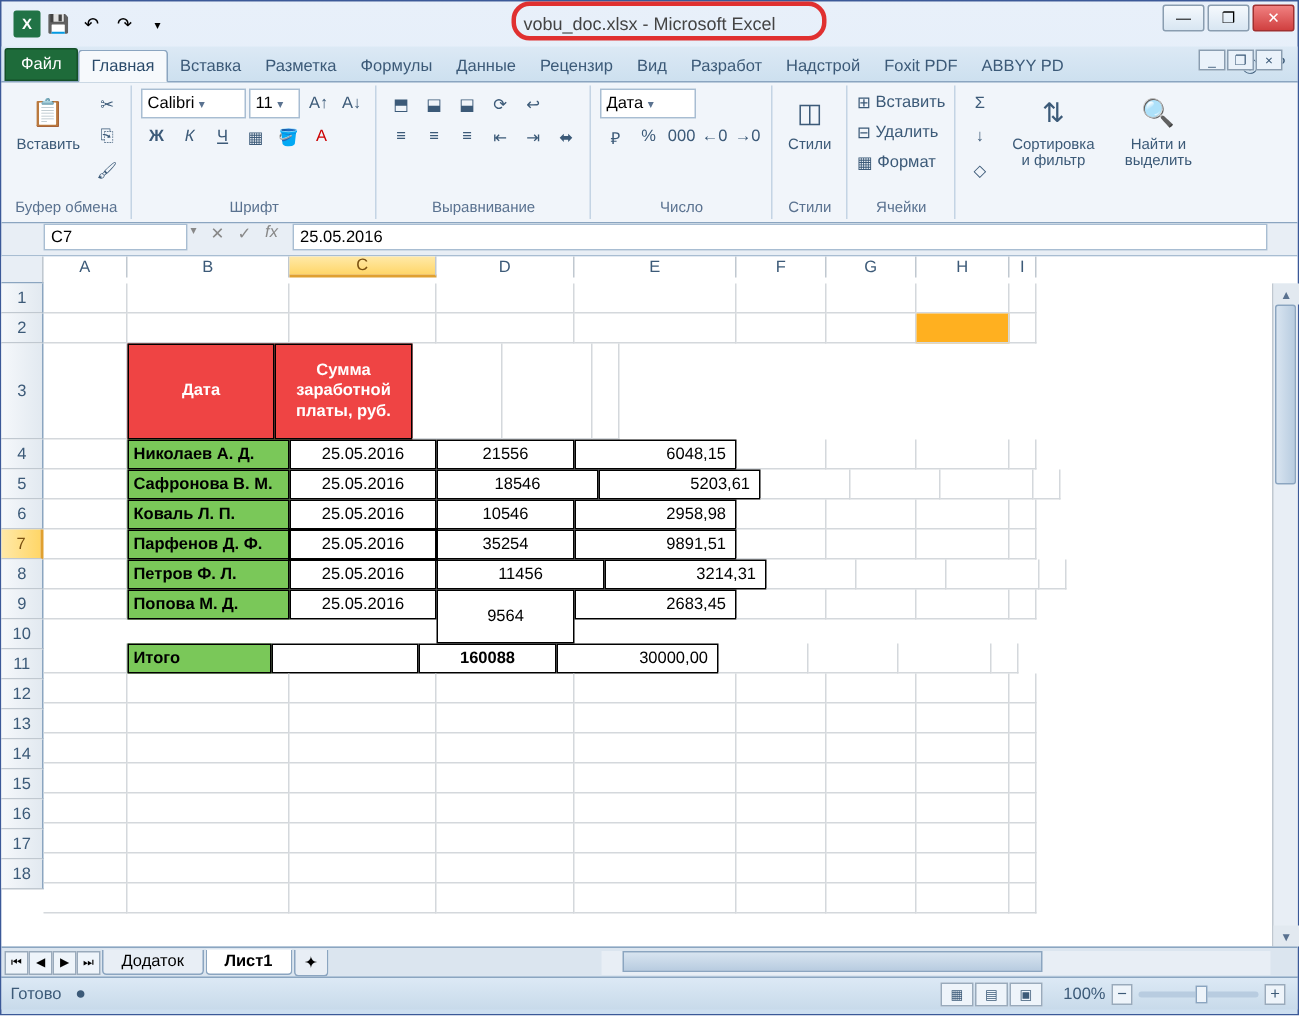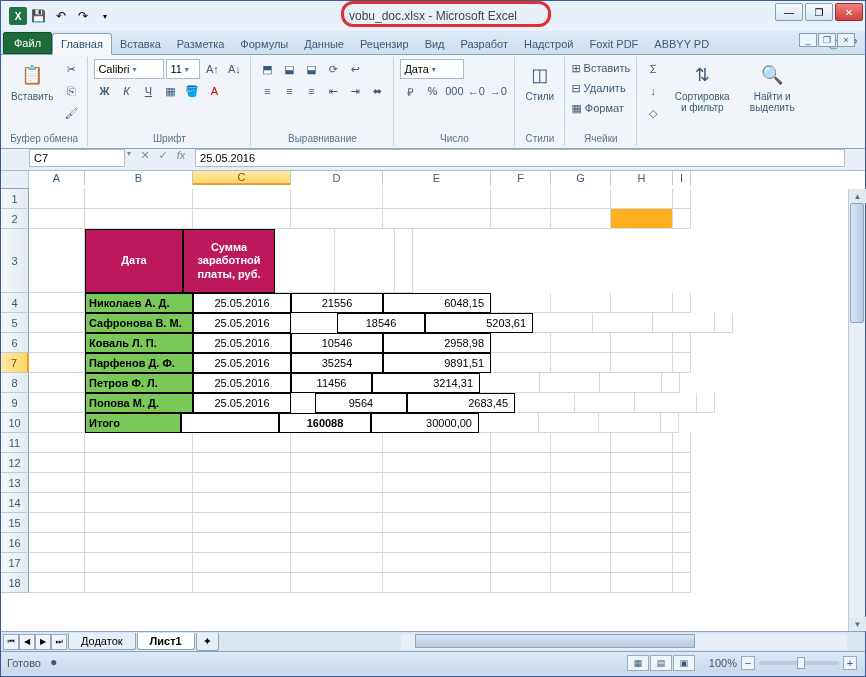--- a/index.html
+++ b/index.html
@@ -48,21 +48,21 @@
 .sheet-area { position: relative; height: 460px; background: #fff; display: flex; }
 .corner { width: 28px; height: 18px; border-right: 1px solid #c0c8d0; border-bottom: 1px solid #8ba5c0; background: #e8eef5; }
 .col-h { border-right: 1px solid #c0c8d0; font-size: 11px; color: #3c5a78; display: flex; align-items: center; justify-content: center; cursor:pointer; }
 .col-h.sel { background: linear-gradient(#ffe9a8,#ffd668); border-bottom:2px solid #e0a030; color:#7a5010; }
 .row-h { width: 28px; border-right: 1px solid #8ba5c0; border-bottom: 1px solid #c0c8d0; font-size: 11px; color:#3c5a78; display:flex;align-items:center;justify-content:center; background: linear-gradient(90deg,#f5f8fb,#e2e9f0); cursor:pointer; }
 .row-h.sel { background: linear-gradient(90deg,#ffe9a8,#ffd668); border-right:2px solid #e0a030; color:#7a5010; }
 .grid-body { position: absolute; left: 28px; top: 18px; }
 .cell-row { display: flex; }
 .cell { border-right: 1px solid #d4d8dc; border-bottom: 1px solid #d4d8dc; height: 20px; font-size: 11px; display:flex; align-items:center; padding: 0 3px; overflow:hidden; }
 .row-tall { height: 64px; }
-.tbl-head { background: #be185d; color: #fff; font-weight: bold; justify-content:center; border: 1px solid #000 !important; text-align:center; line-height:1.2; }
+.tbl-head { background: #ef4444; color: #fff; font-weight: bold; justify-content:center; border: 1px solid #000 !important; text-align:center; line-height:1.2; }
 .tbl-name { background: #7ac859; font-weight: bold; border: 1px solid #000 !important; }
 .tbl-cell { border: 1px solid #000 !important; justify-content:center; }
 .tbl-right { border: 1px solid #000 !important; justify-content:flex-end; padding-right:6px; }
 .orange-cell { background: #ffb020; justify-content:flex-end; padding-right:4px; }
 .sel-cell { outline: 2px solid #000; outline-offset: -1px; position:relative; z-index:2; }
 .bold { font-weight: bold; }
 
 .vscroll { position:absolute; right:0; top:18px; bottom:0; width:17px; background:#e8eef5; border-left:1px solid #c0c8d0; }
 .vscroll-thumb { position:absolute; left:1px; top:14px; width:14px; height:120px; background:linear-gradient(90deg,#d8e4f0,#b8cce0); border:1px solid #8ba5c0; border-radius:2px; cursor:pointer; }
 .scroll-btn { position:absolute; left:0; width:17px; height:14px; background:#e2e9f0; display:flex;align-items:center;justify-content:center;font-size:8px;color:#5a7290; cursor:pointer; }
@@ -349,21 +349,21 @@
           <div class="cell tbl-right" style="width: 108px; height: 20px;">6048,15</div>
           <div class="cell" style="width: 60px; height: 20px;"></div>
           <div class="cell" style="width: 60px; height: 20px;"></div>
           <div class="cell" style="width: 62px; height: 20px;"></div>
           <div class="cell" style="width: 18px; height: 20px;"></div>
         </div>
         <div class="cell-row">
           <div class="cell" style="width: 56px; height: 20px;"></div>
           <div class="cell tbl-name" style="width: 108px; height: 20px;">Сафронова В. М.</div>
           <div class="cell tbl-cell" style="width: 98px; height: 20px;">25.05.2016</div>
-          <div class="cell tbl-cell" style="width: 88px; height: 20px; margin-left: 46px;">18546</div>
+          <div class="cell tbl-cell" style="width: 108px; height: 20px;">18546</div>
           <div class="cell tbl-right" style="width: 108px; height: 20px;">5203,61</div>
           <div class="cell" style="width: 60px; height: 20px;"></div>
           <div class="cell" style="width: 60px; height: 20px;"></div>
           <div class="cell" style="width: 62px; height: 20px;"></div>
           <div class="cell" style="width: 18px; height: 20px;"></div>
         </div>
         <div class="cell-row">
           <div class="cell" style="width: 56px; height: 20px;"></div>
           <div class="cell tbl-name" style="width: 108px; height: 20px;">Коваль Л. П.</div>
           <div class="cell tbl-cell" style="width: 98px; height: 20px;">25.05.2016</div>
@@ -382,32 +382,32 @@
           <div class="cell tbl-right" style="width: 108px; height: 20px;">9891,51</div>
           <div class="cell" style="width: 60px; height: 20px;"></div>
           <div class="cell" style="width: 60px; height: 20px;"></div>
           <div class="cell" style="width: 62px; height: 20px;"></div>
           <div class="cell" style="width: 18px; height: 20px;"></div>
         </div>
         <div class="cell-row">
           <div class="cell" style="width: 56px; height: 20px;"></div>
           <div class="cell tbl-name" style="width: 108px; height: 20px;">Петров Ф. Л.</div>
           <div class="cell tbl-cell" style="width: 98px; height: 20px;">25.05.2016</div>
-          <div class="cell tbl-cell" style="width: 81px; height: 20px;">11456</div>
+          <div class="cell tbl-cell" style="width: 112px; height: 20px;">11456</div>
           <div class="cell tbl-right" style="width: 108px; height: 20px;">3214,31</div>
           <div class="cell" style="width: 60px; height: 20px;"></div>
           <div class="cell" style="width: 60px; height: 20px;"></div>
           <div class="cell" style="width: 62px; height: 20px;"></div>
           <div class="cell" style="width: 18px; height: 20px;"></div>
         </div>
         <div class="cell-row">
           <div class="cell" style="width: 56px; height: 20px;"></div>
           <div class="cell tbl-name" style="width: 108px; height: 20px;">Попова М. Д.</div>
           <div class="cell tbl-cell" style="width: 98px; height: 20px;">25.05.2016</div>
-          <div class="cell tbl-cell" style="width: 92px; height: 20px; margin-left: 24px;">9564</div>
+          <div class="cell tbl-cell" style="width: 92px; height: 36px;">9564</div>
           <div class="cell tbl-right" style="width: 108px; height: 20px;">2683,45</div>
           <div class="cell" style="width: 60px; height: 20px;"></div>
           <div class="cell" style="width: 60px; height: 20px;"></div>
           <div class="cell" style="width: 62px; height: 20px;"></div>
           <div class="cell" style="width: 18px; height: 20px;"></div>
         </div>
         <div class="cell-row">
           <div class="cell" style="width: 56px; height: 20px;"></div>
           <div class="cell tbl-name bold" style="width: 96px; height: 20px;">Итого</div>
           <div class="cell tbl-cell" style="width: 98px; height: 20px;"></div>

